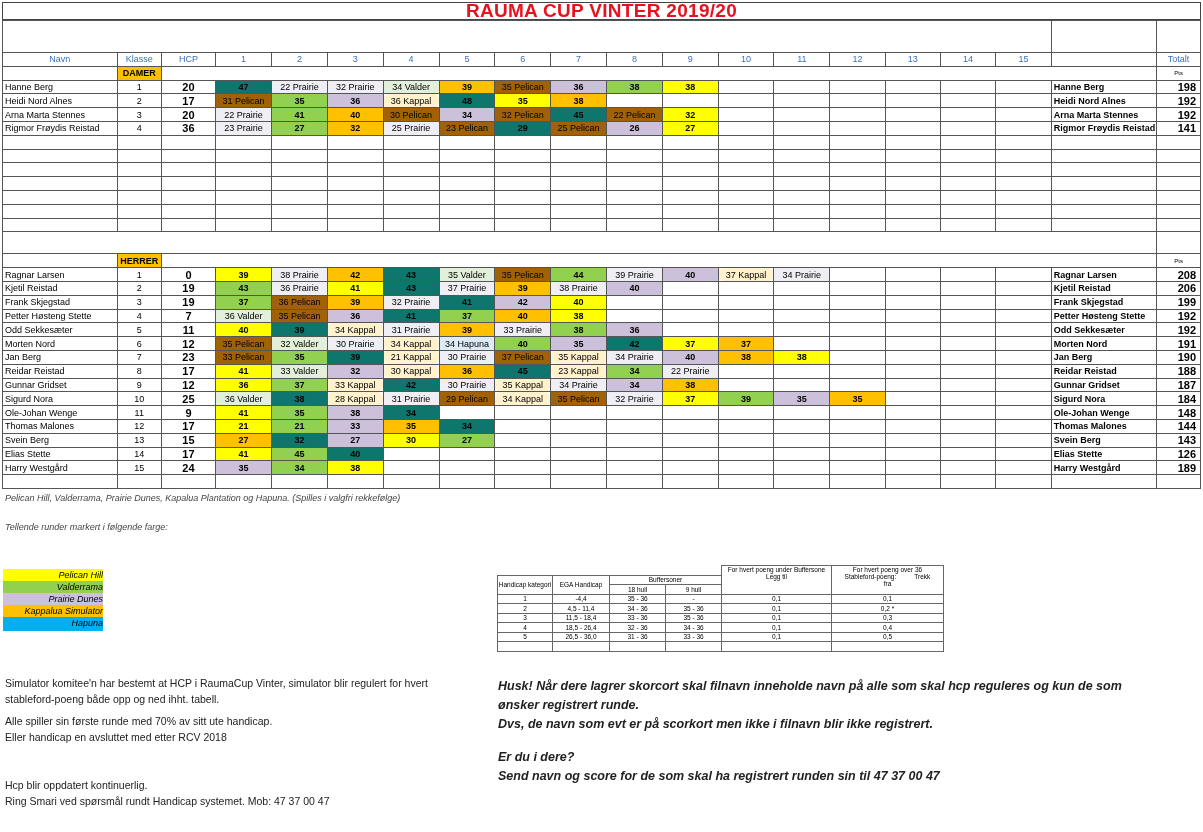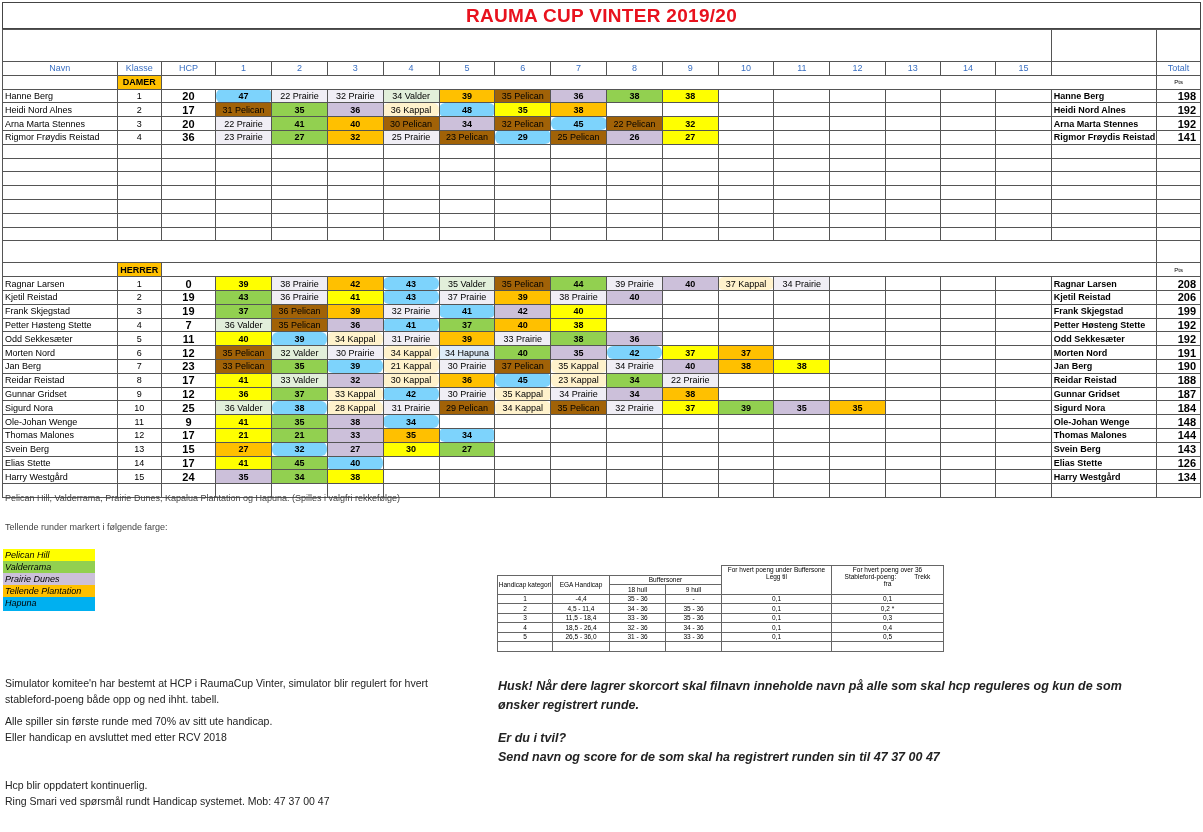--- a/index.html
+++ b/index.html
@@ -1,39 +1,39 @@
 <!DOCTYPE html>
 <html><head>
 <meta charset="utf-8">
 <style>
   * { box-sizing: border-box; margin: 0; padding: 0; }
   body { width: 1203px; height: 832px; background: #fff; font-family: "Liberation Sans", sans-serif; position: relative; overflow: hidden; color: #000; }
   .sheet { position: absolute; left: 2px; top: 2px; width: 1199px; }
-  .title-row { height: 27px; border: 1px solid #444; display: flex; align-items: center; justify-content: center; }
+  .title-row { height: 18px; border: 1px solid #444; display: flex; align-items: center; justify-content: center; }
   .title-row span { color: #e8121e; font-weight: bold; font-size: 19px; letter-spacing: 0.3px; margin-left: 0px; }
   table.grid { border-collapse: collapse; table-layout: fixed; font-size: 9px; }
   table.grid td { border: 1px solid #555; height: 13.8px; text-align: center; padding: 0 1px; white-space: nowrap; overflow: hidden; }
   .name { text-align: left !important; padding-left: 2px !important; }
   .hdr { color: #3a6fc2; }
   .hcp { font-weight: bold; font-size: 11px; }
   .tot { font-weight: bold; font-size: 11px; text-align: right !important; padding-right: 4px !important; }
   .rname { font-weight: bold; text-align: left !important; padding-left: 2px !important; }
   .pelican { background: #ffff00; font-weight: bold; }
   .valder { background: #92d050; font-weight: bold; }
   .prairie { background: #ccc0da; font-weight: bold; }
   .kappal { background: #ffc000; font-weight: bold; }
-  .hapuna { background: #7dd3fc; font-weight: bold; border-radius: 6px; }
+  .hapuna { background: #0f766e; font-weight: bold; }
   .lpelican { background: #a16207; }
   .lvalder { background: #e2efda; }
   .lprairie { background: #f0eef5; }
   .lkappal { background: #fff2cc; border-radius: 6px; }
   .lhapuna { background: #ddebf7; }
   .badge { background: #ffc000; font-weight: bold; border: 1px solid #555; }
-  .notes { position: absolute; font-size: 9px; color: #444; }
-  .legend { position: absolute; left: 3px; top: 549px; width: 92px; }
+  .notes { position: absolute; font-size: 9px; font-style: italic; color: #444; }
+  .legend { position: absolute; left: 3px; top: 569px; width: 100px; text-align: right; }
   .legend div { height: 12px; font-size: 9px; font-style: italic; padding-left: 2px; line-height: 12px; }
   .bottom-left { position: absolute; left: 5px; top: 675px; font-size: 10.5px; line-height: 16px; color: #222; }
   .bottom-right { position: absolute; left: 498px; top: 677px; font-size: 12.5px; font-weight: bold; font-style: italic; line-height: 19px; color: #222; }
   table.ref { position: absolute; left: 497px; top: 565px; border-collapse: collapse; font-size: 6.5px; table-layout: fixed; }
   table.ref td { border: 1px solid #666; text-align: center; height: 9.5px; padding: 0; }
 </style>
 </head>
 <body>
 
 <div class="sheet">
@@ -670,21 +670,21 @@
           <td></td>
           <td></td>
           <td></td>
           <td></td>
           <td></td>
           <td></td>
           <td></td>
           <td></td>
           <td></td>
           <td class="rname">Harry Westgård</td>
-          <td class="tot">134</td>
+          <td class="tot">189</td>
         </tr>
         <tr>
           <td></td>
           <td></td>
           <td></td>
           <td></td>
           <td></td>
           <td></td>
           <td></td>
           <td></td>
@@ -705,21 +705,21 @@
   </table>
 </div>
 
 <div class="notes" style="left:5px; top:493px;">Pelican Hill, Valderrama, Prairie Dunes, Kapalua Plantation og Hapuna. (Spilles i valgfri rekkefølge)</div>
 <div class="notes" style="left:5px; top:522px;">Tellende runder markert i følgende farge:</div>
 
 <div class="legend">
   <div style="background:#ffff00">Pelican Hill</div>
   <div style="background:#92d050">Valderrama</div>
   <div style="background:#ccc0da">Prairie Dunes</div>
-  <div style="background:#ffc000">Tellende Plantation</div>
+  <div style="background:#ffc000">Kappalua Simulator</div>
   <div style="background:#00b0f0;height:14px">Hapuna</div>
 </div>
 
 <table class="ref">
   <colgroup>
     <col style="width:55px">
       <col style="width:57px">
       <col style="width:56px">
       <col style="width:56px">
       <col style="width:110px">
@@ -802,16 +802,17 @@
   <div>Alle spiller sin første runde med 70% av sitt ute handicap.</div>
   <div>Eller handicap en avsluttet med etter RCV 2018</div>
   <div style="height:32px"></div>
   <div>Hcp blir oppdatert kontinuerlig.</div>
   <div>Ring Smari ved spørsmål rundt Handicap systemet.  Mob: 47 37 00 47</div>
 </div>
 
 <div class="bottom-right">
   <div>Husk! Når dere lagrer skorcort skal filnavn inneholde navn på alle som skal hcp reguleres og kun de som</div>
   <div>ønsker registrert runde.</div>
+  <div>Dvs, de navn som evt er på scorkort men ikke i filnavn blir ikke registrert.</div>
   <div style="height:14px"></div>
-  <div>Er du i tvil?</div>
+  <div>Er du i dere?</div>
   <div>Send navn og score for de som skal ha registrert runden sin til 47 37 00 47</div>
 </div>
 
 </body></html>

